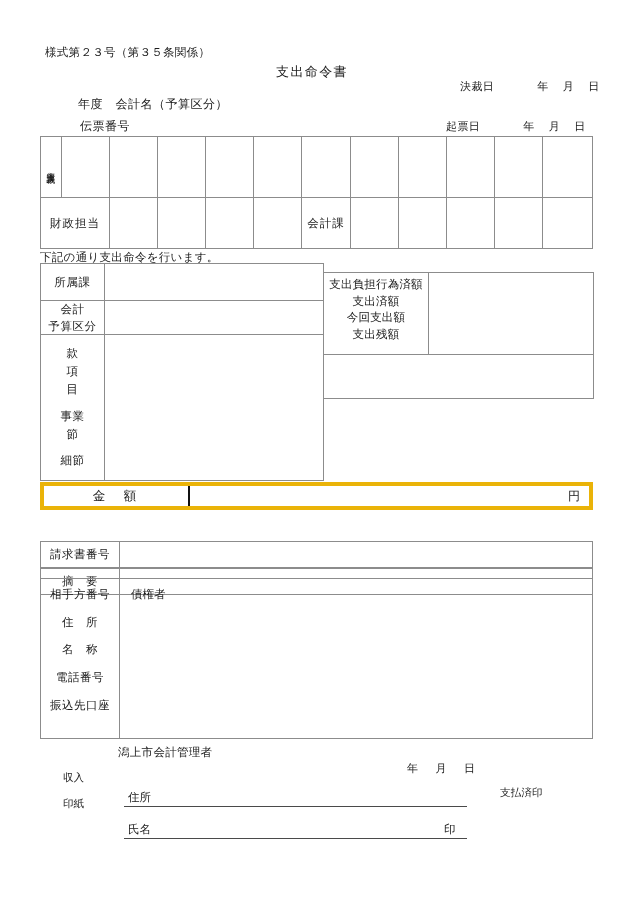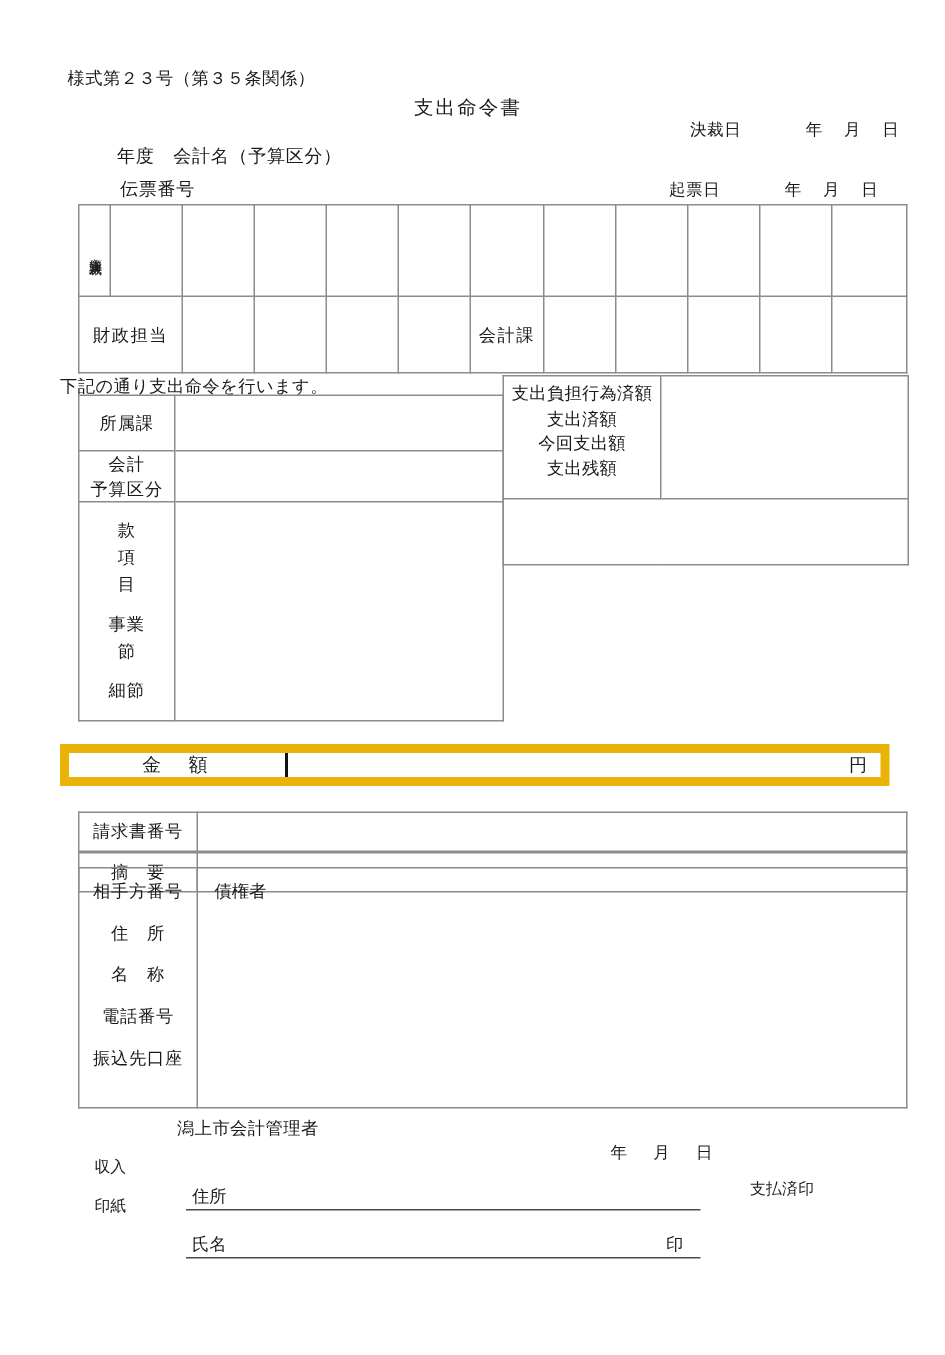--- a/index.html
+++ b/index.html
@@ -60,21 +60,20 @@
   .date-row .dymd { display: inline-block; margin-left: 34px; }
   .date-row .dymd span { display: inline-block; width: 22px; text-align: center; }
   .date-1 { left: 446px; top: 79px; margin-left: 14px; }
   .date-2 { left: 446px; top: 119px; }
 
   
   table {
     border-collapse: collapse;
     position: absolute;
     table-layout: fixed;
-    margin-left: 12px;
   }
   td {
     border: 1px solid #8c8c8c;
     font-size: 11.5px;
     text-align: center;
     vertical-align: middle;
     padding: 0;
     line-height: 1.45;
   }
 
@@ -106,31 +105,31 @@
   }
 
   
   .budget-left { left: 40px; top: 263px; width: 283px; }
   .budget-left td { border: 1px solid #8c8c8c; }
   .bl-label { width: 63px; font-size: 11.5px; letter-spacing: .6px; }
   .bl-value { width: 218px; }
   .stack { line-height: 1.55; }
   .stack .sp { display: block; height: 9px; }
 
-  .budget-right { left: 323px; top: 250px; width: 270px; }
+  .budget-right { left: 323px; top: 272px; width: 270px; }
   .budget-right td { border: 1px solid #8c8c8c; }
   .br-label { width: 104px; font-size: 11.5px; letter-spacing: .2px; }
   .br-value { width: 164px; }
 
   
   .amount-box {
     position: absolute;
-    left: 40px; top: 496px;
+    left: 40px; top: 482px;
     width: 553px; height: 28px;
-    border: 6px solid #eab308;
+    border: 4px solid #eab308;
     box-sizing: border-box;
     display: flex;
   }
   .amount-label {
     width: 146px;
     border-right: 2px solid #111111;
     box-sizing: border-box;
     display: flex; align-items: center; justify-content: center;
     font-size: 12.5px; letter-spacing: 3px;
   }

